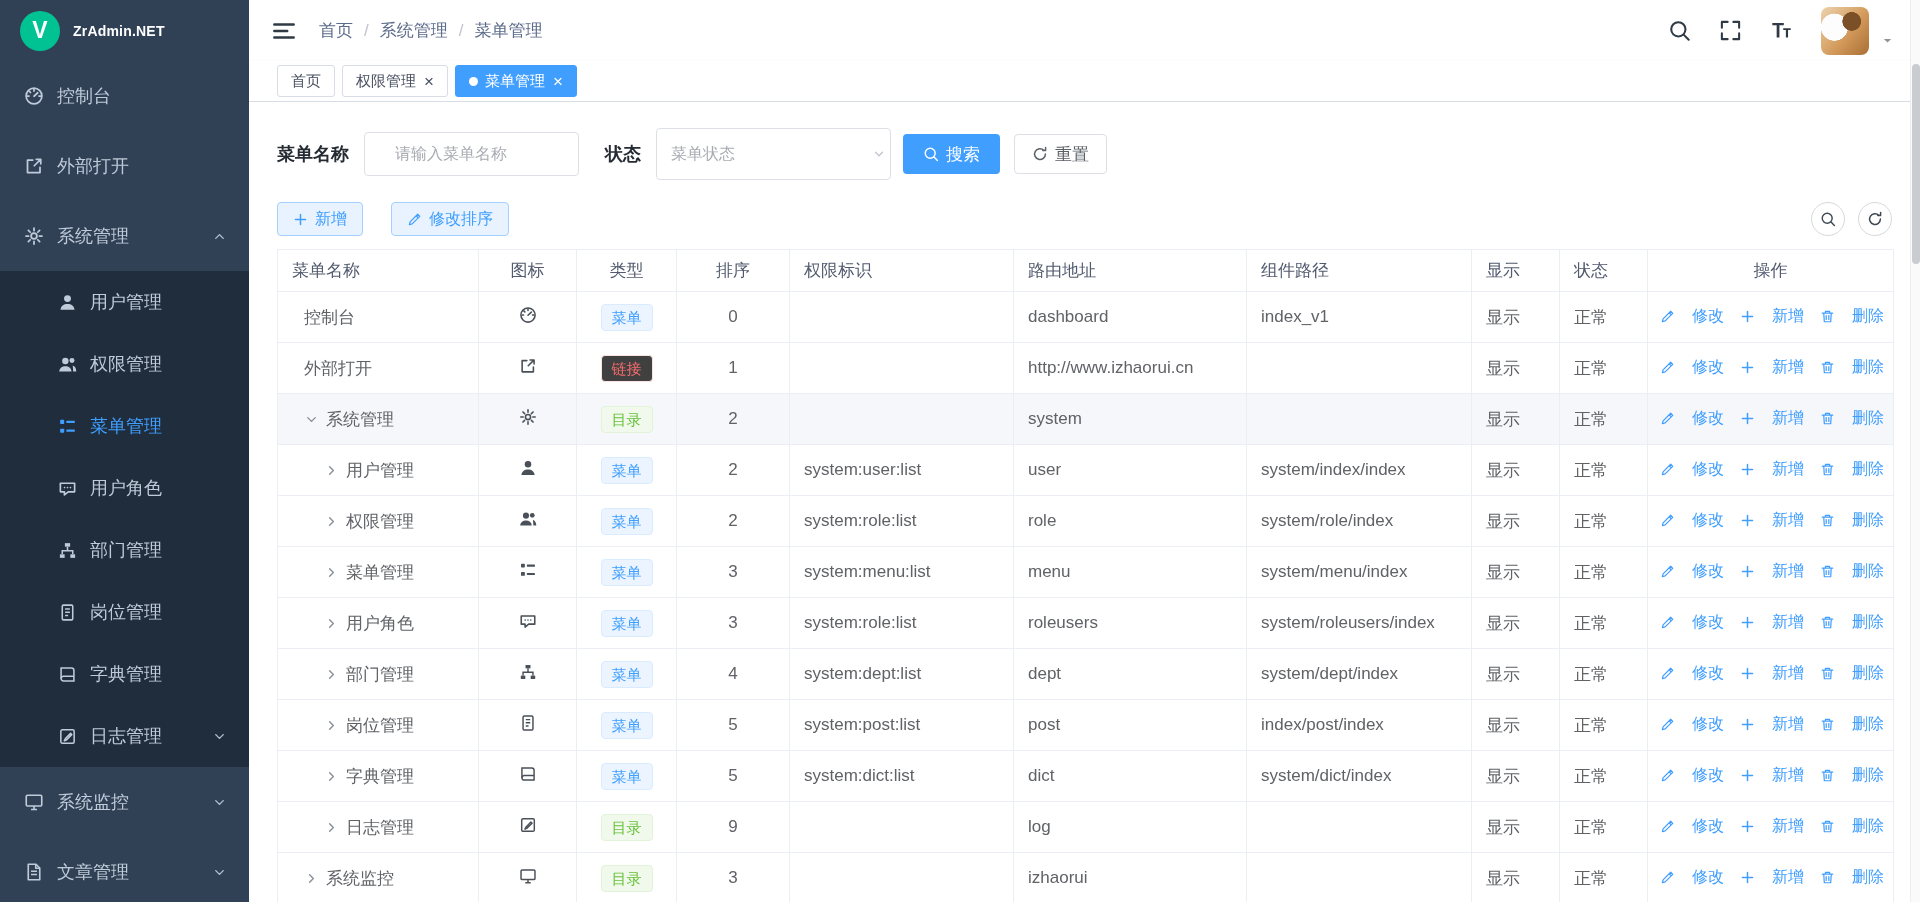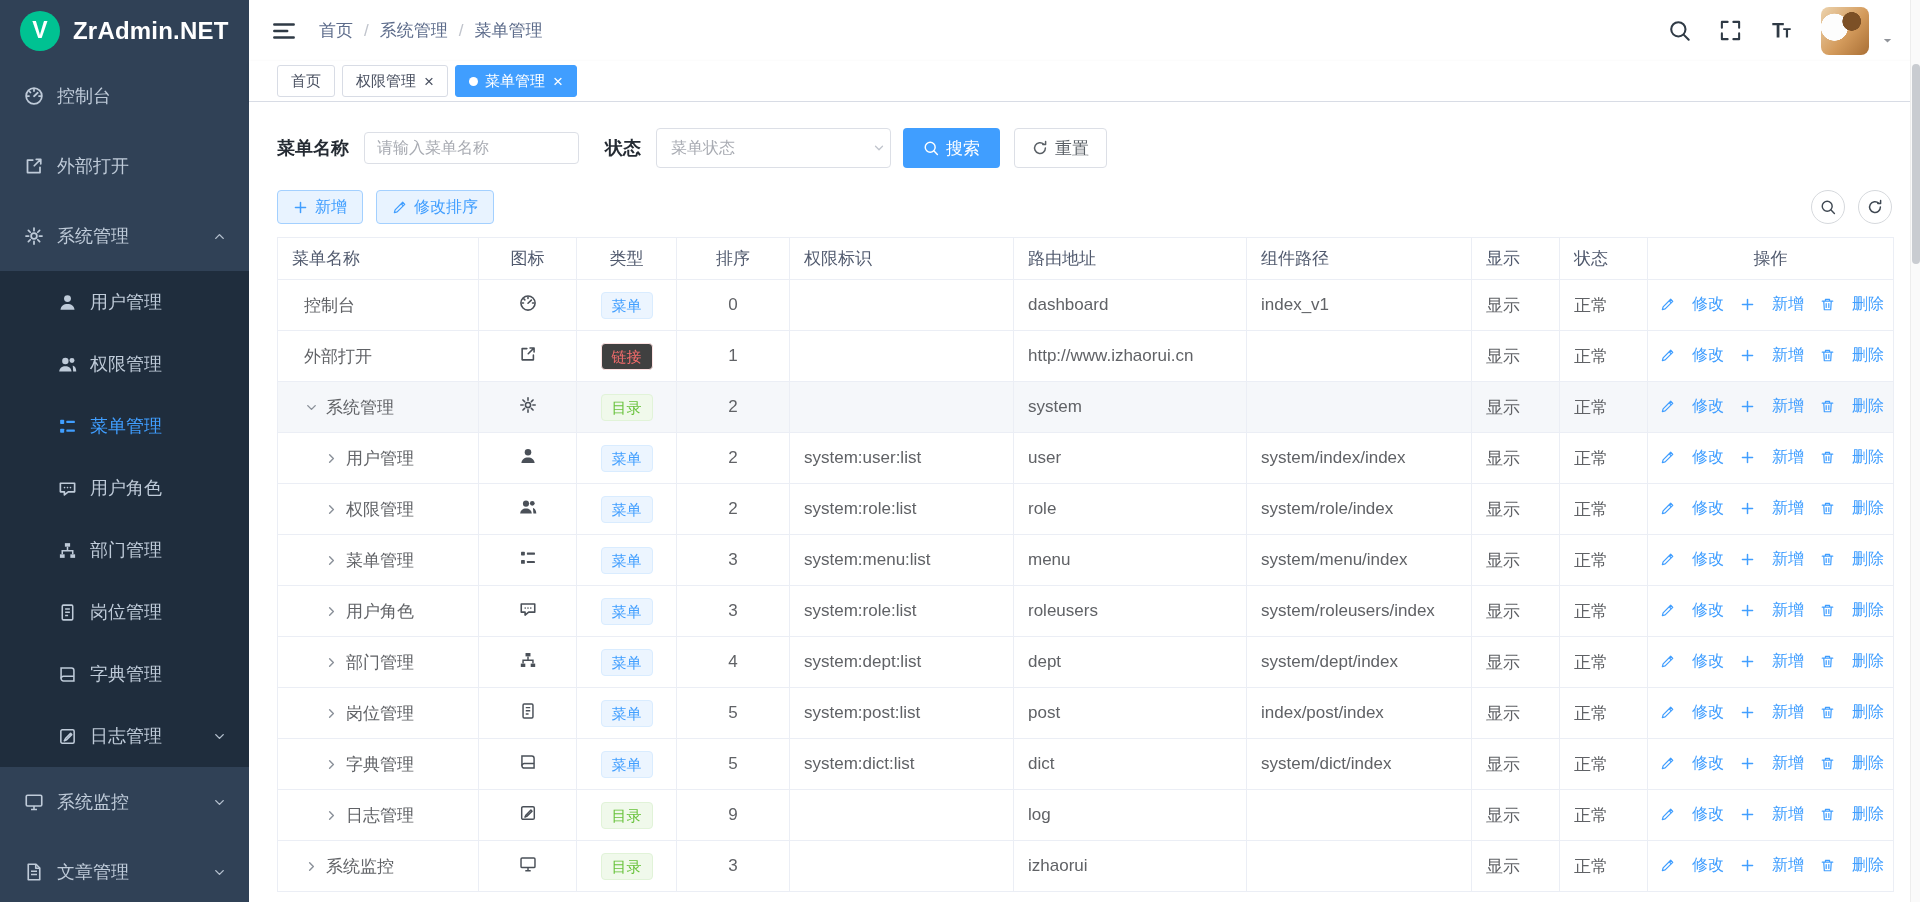--- a/index.html
+++ b/index.html
@@ -10,21 +10,21 @@
   html,body{width:1920px;height:902px;overflow:hidden}
   body{font-family:"Liberation Sans","DejaVu Sans",sans-serif;background:#fff;color:#303133;font-size:17px}
   .icon{display:inline-flex;align-items:center;justify-content:center}
   .icon svg{width:100%;height:100%;display:block}
   .app{display:flex;width:1920px;height:902px;position:relative;overflow:hidden}
 
   
   .sidebar{width:249px;flex-shrink:0;background:var(--sidebar-bg);overflow:hidden}
   .logo{height:61px;display:flex;align-items:center;gap:13px;padding-left:20px;cursor:pointer}
   .logo-circle{width:40px;height:40px;border-radius:50%;background:var(--logo-green);color:#fff;font-weight:bold;font-size:23px;display:flex;align-items:center;justify-content:center}
-  .logo-text{color:#fff;font-weight:bold;font-size:24px;letter-spacing:.2px}
+  .logo-text{color:#fff;font-weight:bold;font-size:14px;letter-spacing:.2px}
   .menu-item{display:flex;align-items:center;gap:13px;color:#bfcbd9;cursor:pointer;font-size:18px}
   .menu-item.top{height:70px;padding:0 22px 0 24px}
   .menu-item .m-icon{width:20px;height:20px;flex-shrink:0}
   .menu-item .lbl{flex:1;white-space:nowrap;overflow:hidden}
   .menu-item .arr{width:15px;height:15px;color:#b4c0ce}
   .submenu{background:var(--submenu-bg)}
   .menu-item.child{height:62px;padding:0 22px 0 58px}
   .menu-item.child .m-icon{width:19px;height:19px}
   .menu-item.active{color:var(--accent)}
 
@@ -48,33 +48,33 @@
   .tabbar{height:41px;flex-shrink:0;display:flex;align-items:center;gap:7px;padding:0 28px;background:#fff;border-bottom:1px solid #d8dce5;box-shadow:0 1px 3px rgba(0,21,41,.08)}
   .tab{display:inline-flex;align-items:center;gap:7px;height:32px;padding:0 13px;border:1px solid #d8dce5;border-radius:3px;background:#fff;color:#495060;font-size:15px;cursor:pointer;white-space:nowrap}
   .tab .dot{width:9px;height:9px;border-radius:50%;background:#fff}
   .tab .x{font-size:17px;line-height:1;margin-left:1px;cursor:pointer}
   .tab.active{background:var(--accent);border-color:var(--accent);color:#fff}
 
   
   .content{flex:1;padding:26px 28px 0;background:#fff;overflow:hidden}
   .filter-row{display:flex;align-items:center;margin-bottom:22px}
   .f-label{font-size:18px;font-weight:bold;color:#252b33;white-space:nowrap}
-  .f-input{width:215px;height:32px;margin-left:15px;border:1px solid #dcdfe6;border-radius:4px;padding:0 12px;font-size:16px;color:#606266;outline:none;font-family:inherit}
+  .f-input{width:215px;height:44px;margin-left:15px;border:1px solid #dcdfe6;border-radius:4px;padding:0 30px;font-size:16px;color:#606266;outline:none;font-family:inherit}
   .f-input::placeholder{color:#a8abb2}
   .f-label.status{margin-left:26px}
-  .f-select{width:235px;height:40px;margin-left:15px;border:1px solid #dcdfe6;border-radius:4px;padding:0 4px 0 14px;display:flex;align-items:center;justify-content:space-between;cursor:pointer;background:#fff}
+  .f-select{width:235px;height:52px;margin-left:15px;border:1px solid #dcdfe6;border-radius:4px;padding:0 4px 0 14px;display:flex;align-items:center;justify-content:space-between;cursor:pointer;background:#fff}
   .f-select .ph{color:#a8abb2;font-size:16px}
   .sel-caret{width:14px;height:14px;color:#c0c4cc}
   .btn{display:inline-flex;align-items:center;gap:7px;border-radius:4px;border:1px solid transparent;cursor:pointer;font-family:inherit;white-space:nowrap}
   .btn .bicon{width:16px;height:16px}
   .btn-primary{height:40px;padding:0 19px;margin-left:12px;background:var(--accent);color:#fff;font-size:17px}
   .btn-plain{height:40px;padding:0 17px;margin-left:14px;background:#fff;border-color:#dcdfe6;color:#5a6066;font-size:17px}
   .toolbar-row{display:flex;align-items:center;margin-bottom:13px}
   .btn-light{height:34px;padding:0 15px;background:#e8f3ff;border-color:#a3d0ff;color:var(--accent);font-size:16px}
-  .btn-light + .btn-light{margin-left:13px}
+  .btn-light + .btn-light{margin-left:28px}
   .btn-light .bicon{width:15px;height:15px}
   .tool-circles{margin-left:auto;display:flex;gap:13px}
   .circle-btn{width:34px;height:34px;border-radius:50%;border:1px solid #d6d9dd;background:#fff;display:flex;align-items:center;justify-content:center;color:#3f4852;cursor:pointer}
   .circle-btn .bicon{width:16px;height:16px}
 
   
   table{width:100%;border-collapse:collapse;table-layout:fixed;color:#606266}
   th,td{border:1px solid #ebeef5;padding:0 14px;font-size:17px;white-space:nowrap;overflow:hidden}
   thead th{height:42px;color:#515a6e;font-weight:normal}
   tbody td{height:51px}

